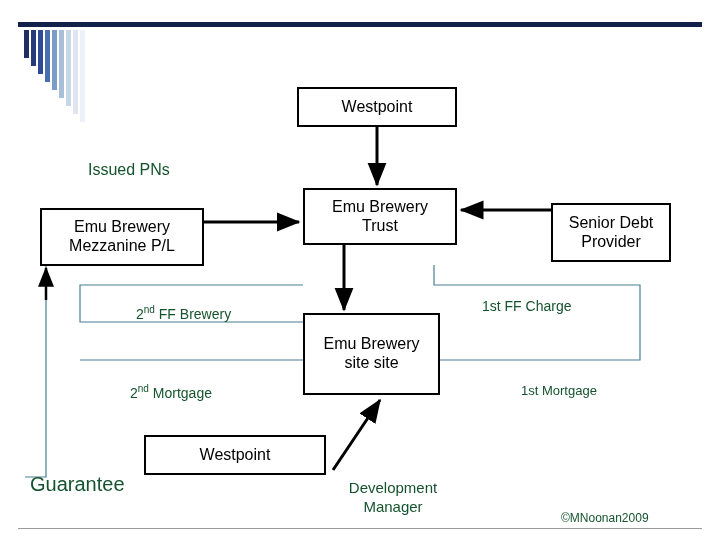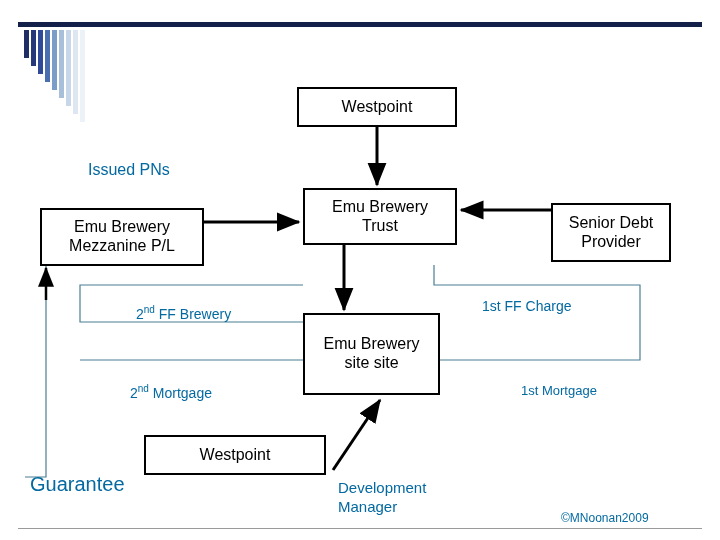--- a/index.html
+++ b/index.html
@@ -66,26 +66,26 @@
   }
   .box-westpoint-top { left: 297px; top: 87px;  width: 160px; height: 37px; }
   .box-mezz          { left: 40px;  top: 208px; width: 164px; height: 58px; }
   .box-trust         { left: 303px; top: 188px; width: 154px; height: 57px; }
   .box-senior        { left: 551px; top: 203px; width: 120px; height: 59px; }
   .box-site          { left: 303px; top: 313px; width: 137px; height: 82px; }
   .box-westpoint-dm  { left: 144px; top: 435px; width: 182px; height: 33px; }
 
   .label {
     position: absolute;
-    color: #0369a1;
+    color: #14532d;
     font-size: 15px;
     white-space: nowrap;
   }
   .label-issued   { left: 88px;  top: 161px; font-size: 16px; }
-  .label-dm       { left: 338px; top: 479px; width: 110px; white-space: normal; font-size: 15px; line-height: 1.25; }
+  .label-dm       { left: 338px; top: 479px; width: 110px; text-align: center; white-space: normal; font-size: 15px; line-height: 1.25; }
   .label-guarantee{ left: 30px;  top: 473px; font-size: 20px; }
   .label-copy     { left: 561px; top: 511px; font-size: 12px; }
 
   .label-charge2  { left: 136px; top: 304px; font-size: 14px; }
   .label-charge1  { left: 482px; top: 298px; font-size: 14px; }
   .label-mort2    { left: 130px; top: 383px; font-size: 14px; }
   .label-mort1    { left: 521px; top: 383px; font-size: 13px; }
   .sup { font-size: 10px; vertical-align: super; }
 
   svg.connectors {

